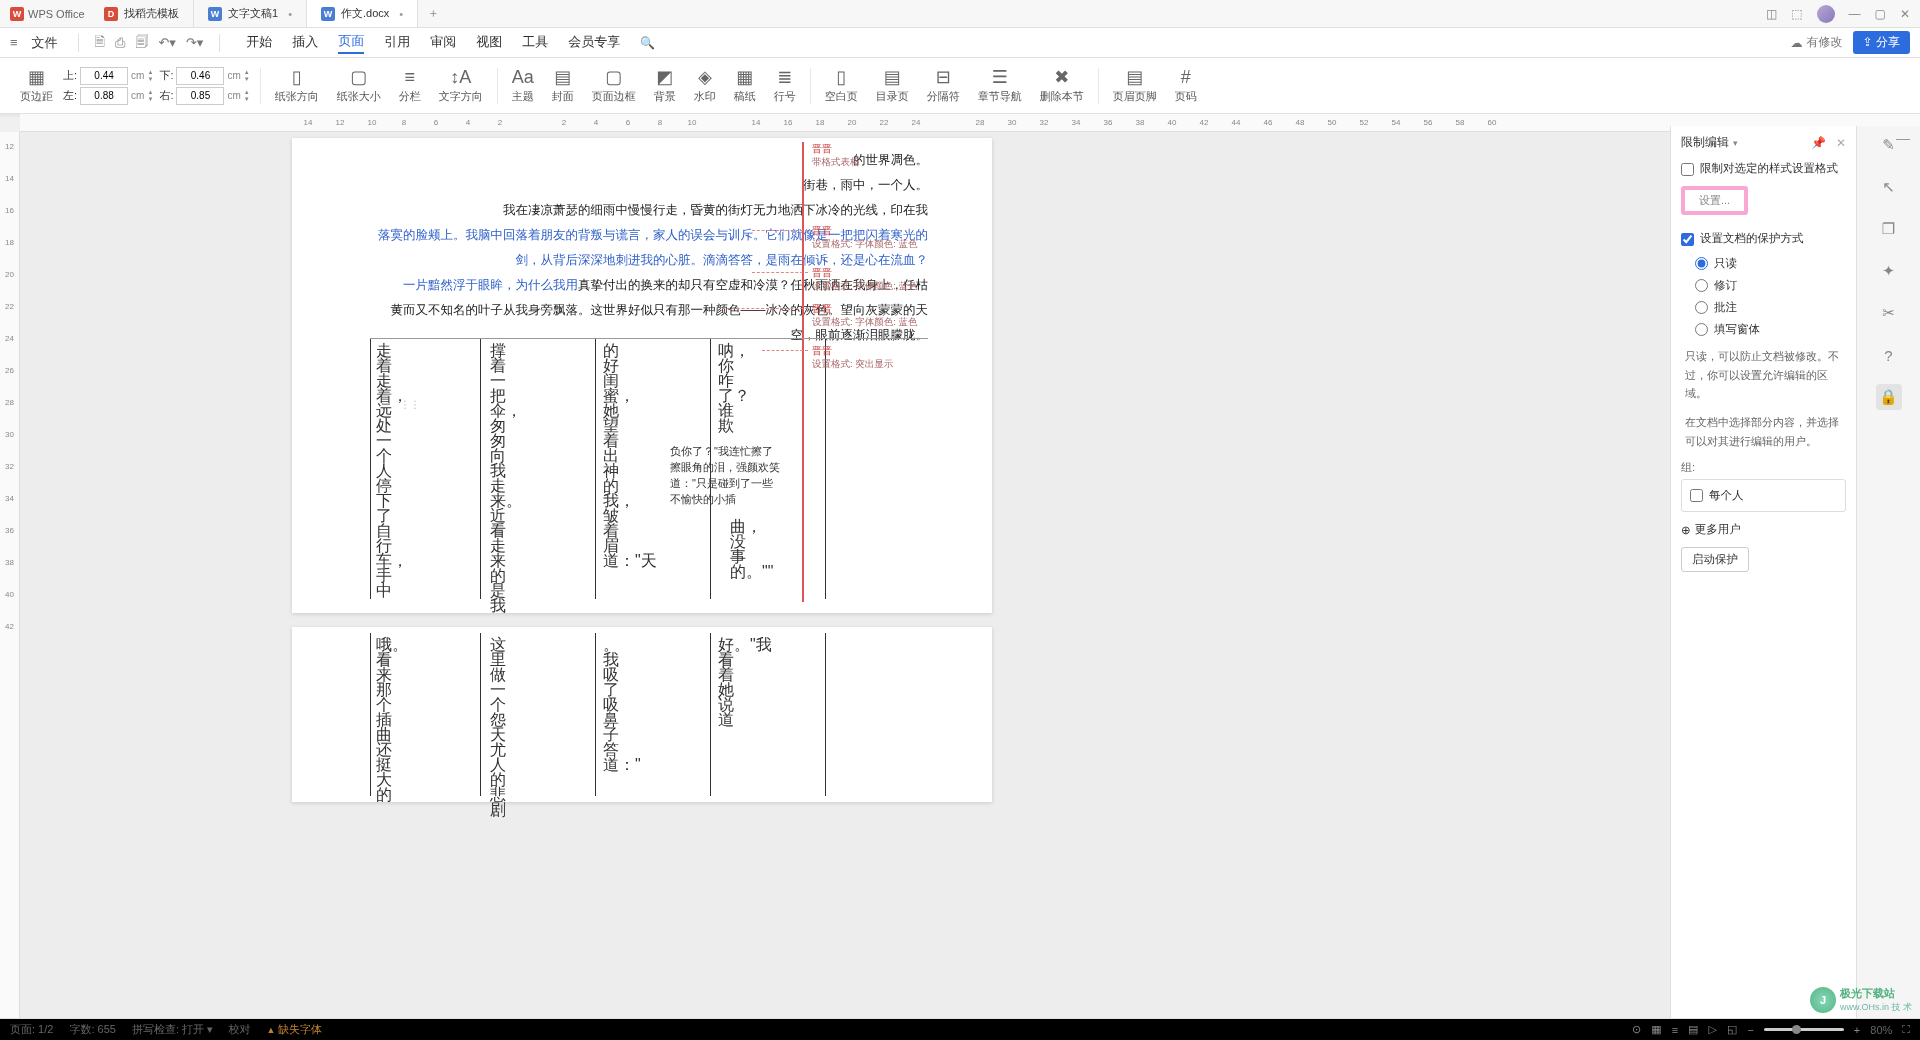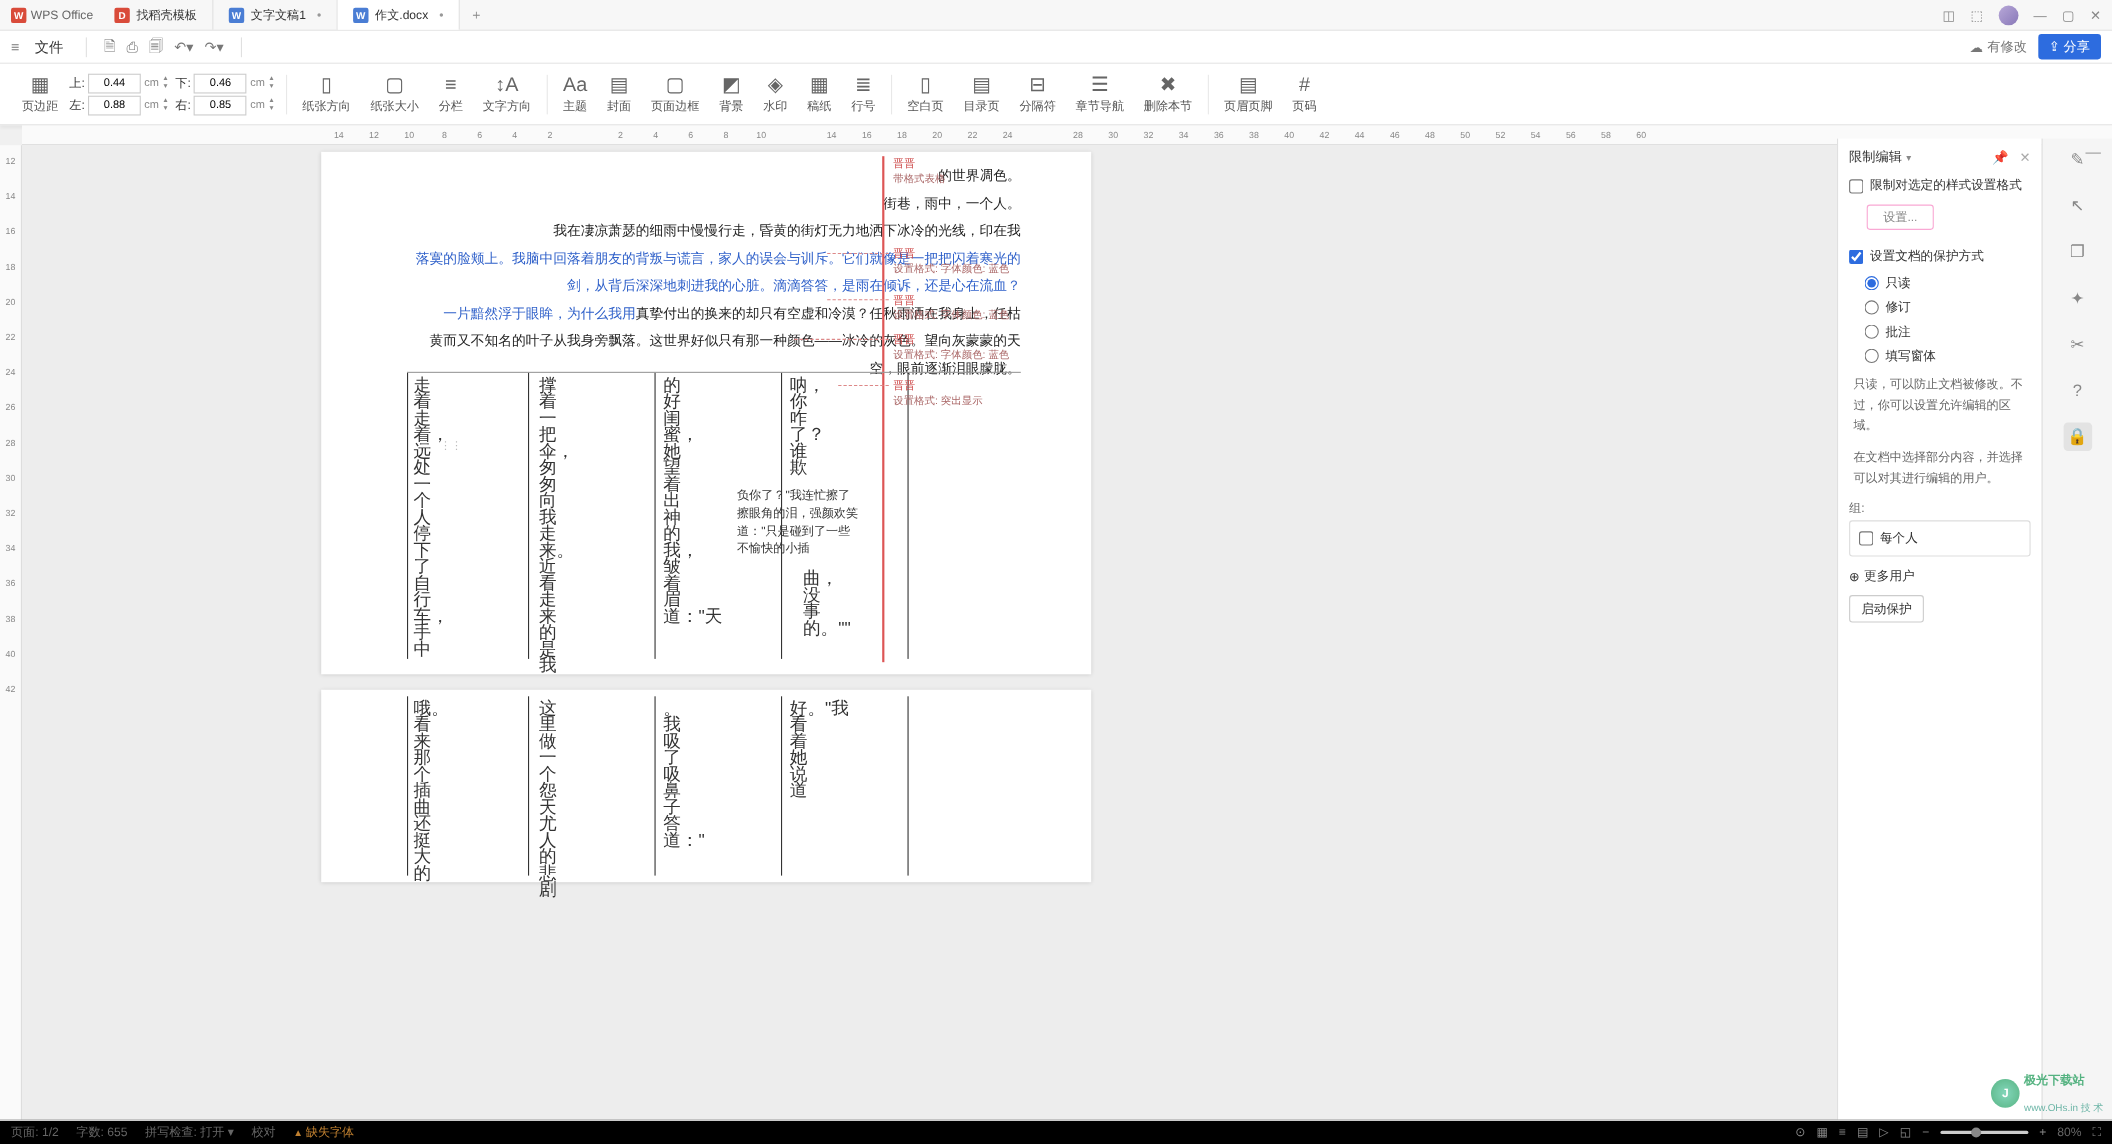--- a/index.html
+++ b/index.html
@@ -70,21 +70,21 @@
 .rev-note .author { color:#c44; font-weight:500; }
 .rev-note .desc { color:#a66; font-size:9.5px; }
 .rev-bar { position:absolute; width:2px; background:#d55; }
 
 
 .side-panel { position: absolute; right: 64px; top: 126px; width: 186px; bottom: 22px; background: #fff; border-left: 1px solid #e0e0e0; padding: 8px 10px; font-size: 12px; }
 .side-panel .sp-title { display:flex; align-items:center; font-size:12px; color:#333; margin-bottom:10px; }
 .side-panel .sp-title .pin { margin-left:auto; color:#aaa; cursor:pointer; }
 .side-panel .sp-title .close { margin-left:10px; color:#aaa; cursor:pointer; }
 .sp-check { display:flex; align-items:flex-end; gap:6px; font-size:11.5px; margin-bottom:10px; }
-.sp-btn { display:inline-block; border:1px solid #f9a8d4; border-radius:3px; padding:3px 14px; font-size:11px; cursor:pointer; color:#888; margin-left:16px; }
+.sp-btn { display:inline-block; border:4px solid #f9a8d4; border-radius:3px; padding:3px 14px; font-size:11px; cursor:pointer; color:#888; margin-left:0; }
 .sp-section { margin-top:16px; }
 .sp-radio { display:flex; align-items:center; gap:6px; font-size:11.5px; margin:7px 0 7px 14px; }
 .sp-radio input { accent-color:#2d6cdf; }
 .sp-hint { font-size:11px; color:#666; line-height:1.7; margin:10px 4px; }
 .sp-group-label { font-size:11px; color:#666; margin:8px 0 4px 0; }
 .sp-everyone { border:1px solid #ddd; border-radius:3px; padding:8px; display:flex; align-items:center; gap:6px; font-size:11.5px; }
 .sp-more { display:flex; align-items:center; gap:4px; font-size:11.5px; margin-top:10px; cursor:pointer; }
 .sp-start { border:1px solid #ccc; border-radius:3px; padding:4px 10px; font-size:11.5px; margin-top:10px; cursor:pointer; display:inline-block; }
 
 
@@ -145,20 +145,31 @@
   <div class="menu-left">
     <span class="mico">≡</span>
     <span class="menu-file">文件</span>
     <span class="menu-divider"></span>
     <span class="mico">🗎</span>
     <span class="mico">⎙</span>
     <span class="mico">🗐</span>
     <span class="mico">↶▾</span>
     <span class="mico">↷▾</span>
     <span class="menu-divider"></span>
+  </div>
+  <div class="menu-tabs">
+    <span class="menu-tab">开始</span>
+    <span class="menu-tab">插入</span>
+    <span class="menu-tab active">页面</span>
+    <span class="menu-tab">引用</span>
+    <span class="menu-tab">审阅</span>
+    <span class="menu-tab">视图</span>
+    <span class="menu-tab">工具</span>
+    <span class="menu-tab">会员专享</span>
+    <span class="mico" style="color:#888;">🔍</span>
   </div>
   <div class="menu-right">
     <span class="pending">
       <span>☁</span>
       <span>有修改</span>
     </span>
     <span class="share-btn">
       <span>⇪ </span><span>分享</span>
     </span>
   </div>
@@ -500,15 +511,15 @@
     <span class="srico">+</span>
     <span>80%</span>
     <span class="srico">⛶</span>
   </div>
 </div>
 
 <div class="watermark">
   <span class="wlogo">J</span>
   <span>
     <div style="font-weight:bold;">极光下载站</div>
-    <div style="font-size:9px; color:#5a9;margin-top:12px;">www.OHs.in 技 术</div>
+    <div style="font-size:9px; color:#5a9;">www.OHs.in 技 术</div>
   </span>
 </div>
 
 </body></html>

